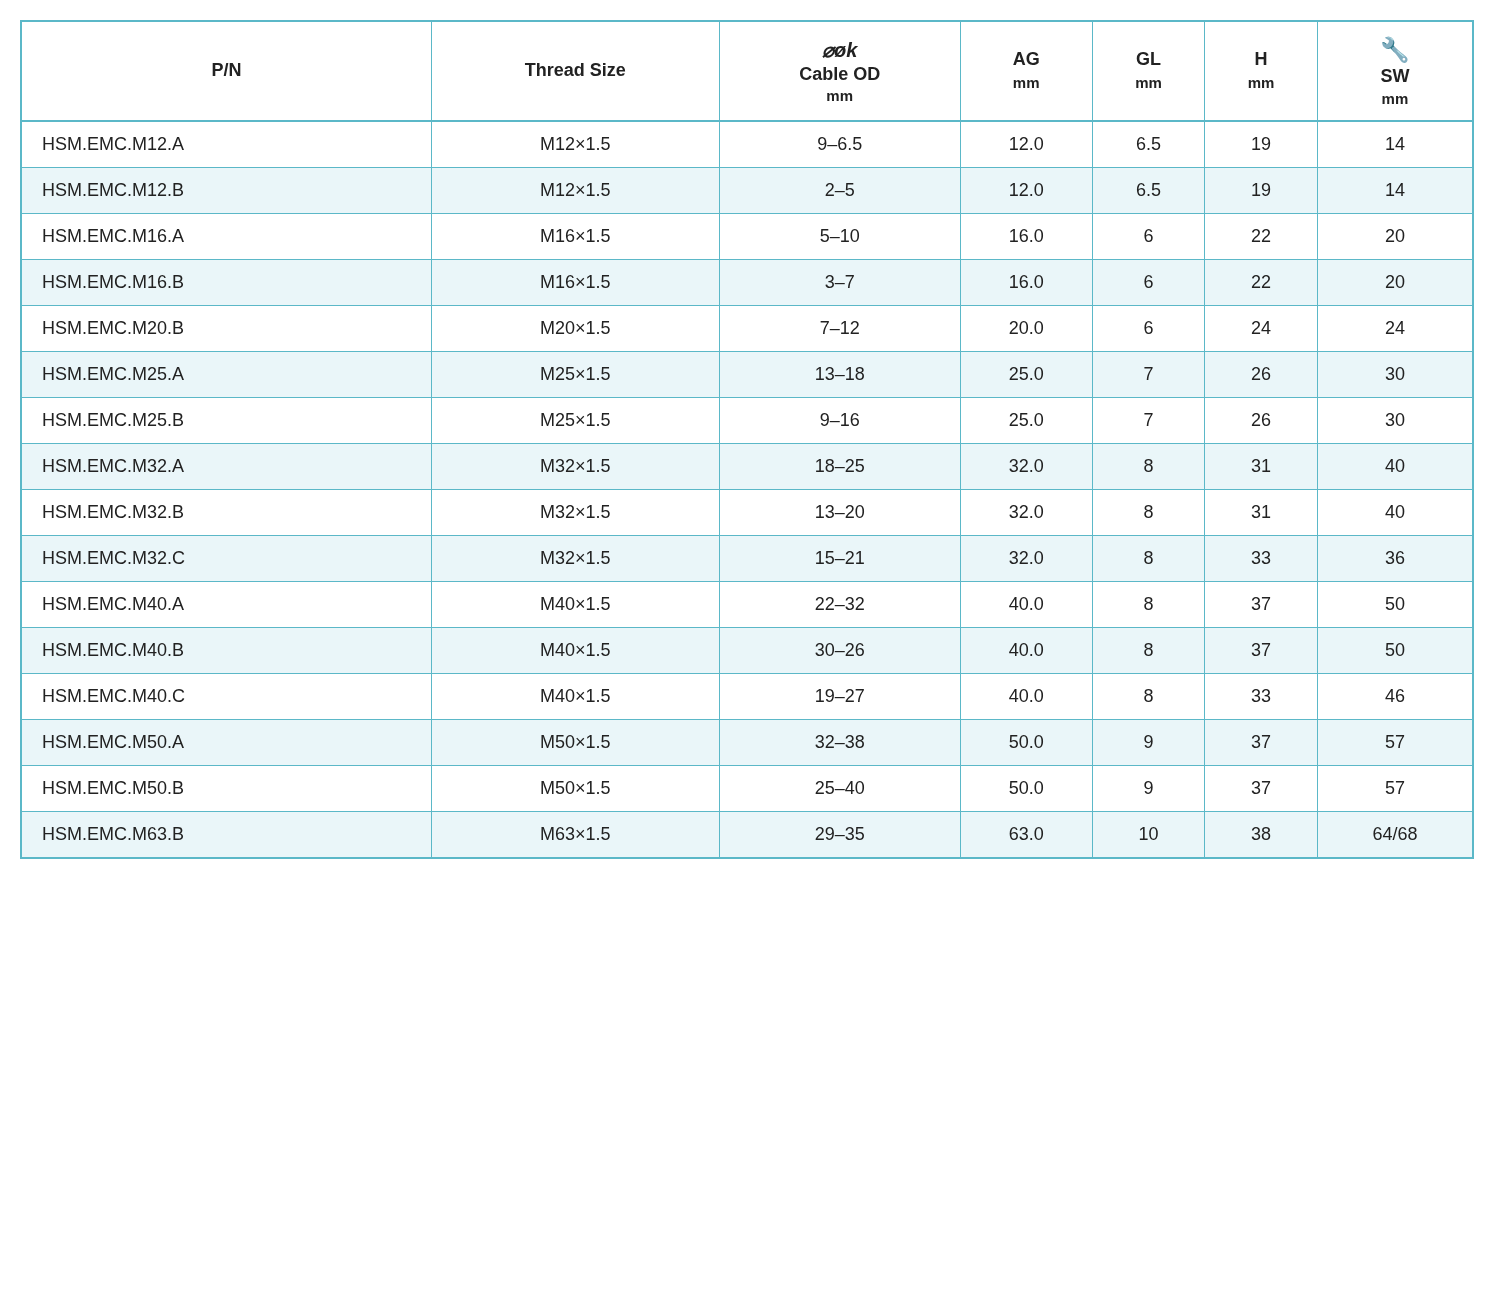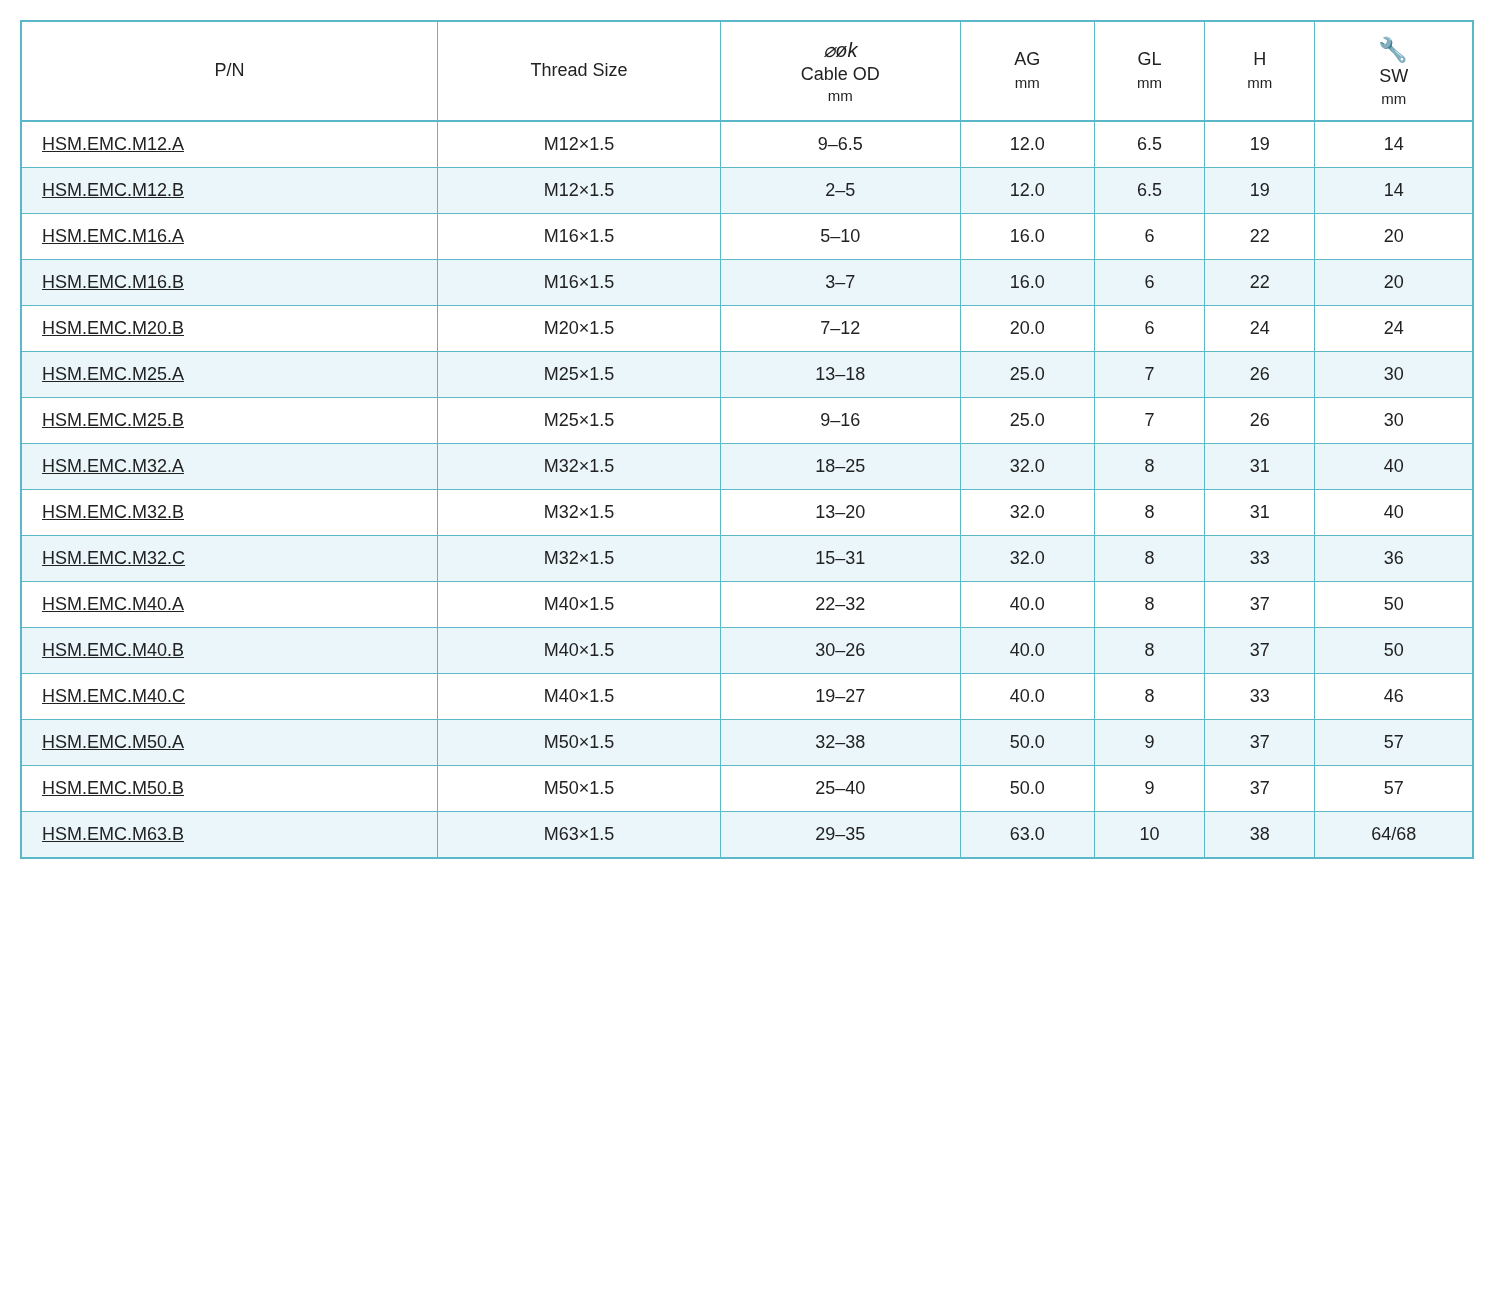--- a/index.html
+++ b/index.html
@@ -29,21 +29,21 @@
     }
 
     thead tr {
       background: #ffffff;
       border-bottom: 2px solid #5bb8c8;
     }
 
     thead th {
       padding: 12px 10px;
       text-align: center;
-      font-weight: normal;
+      font-weight: bold;
       font-size: 18px;
       color: #222;
       border-right: 1px solid #5bb8c8;
       vertical-align: middle;
       line-height: 1.3;
     }
 
     thead th:last-child {
       border-right: none;
     }
@@ -73,21 +73,20 @@
       border-right: 1px solid #5bb8c8;
     }
 
     tbody td:last-child {
       border-right: none;
     }
 
     tbody td:first-child {
       text-align: left;
       padding-left: 20px;
-      text-decoration: underline;
     }
   </style>
 </head>
 <body>
 
 <div class="table-container">
   <table>
     <thead>
       <tr>
         <th>
@@ -199,21 +198,21 @@
           <td>M32×1.5</td>
           <td>13–20</td>
           <td>32.0</td>
           <td>8</td>
           <td>31</td>
           <td>40</td>
         </tr>
         <tr>
           <td>HSM.EMC.M32.C</td>
           <td>M32×1.5</td>
-          <td>15–31</td>
+          <td>15–21</td>
           <td>32.0</td>
           <td>8</td>
           <td>33</td>
           <td>36</td>
         </tr>
         <tr>
           <td>HSM.EMC.M40.A</td>
           <td>M40×1.5</td>
           <td>22–32</td>
           <td>40.0</td>

